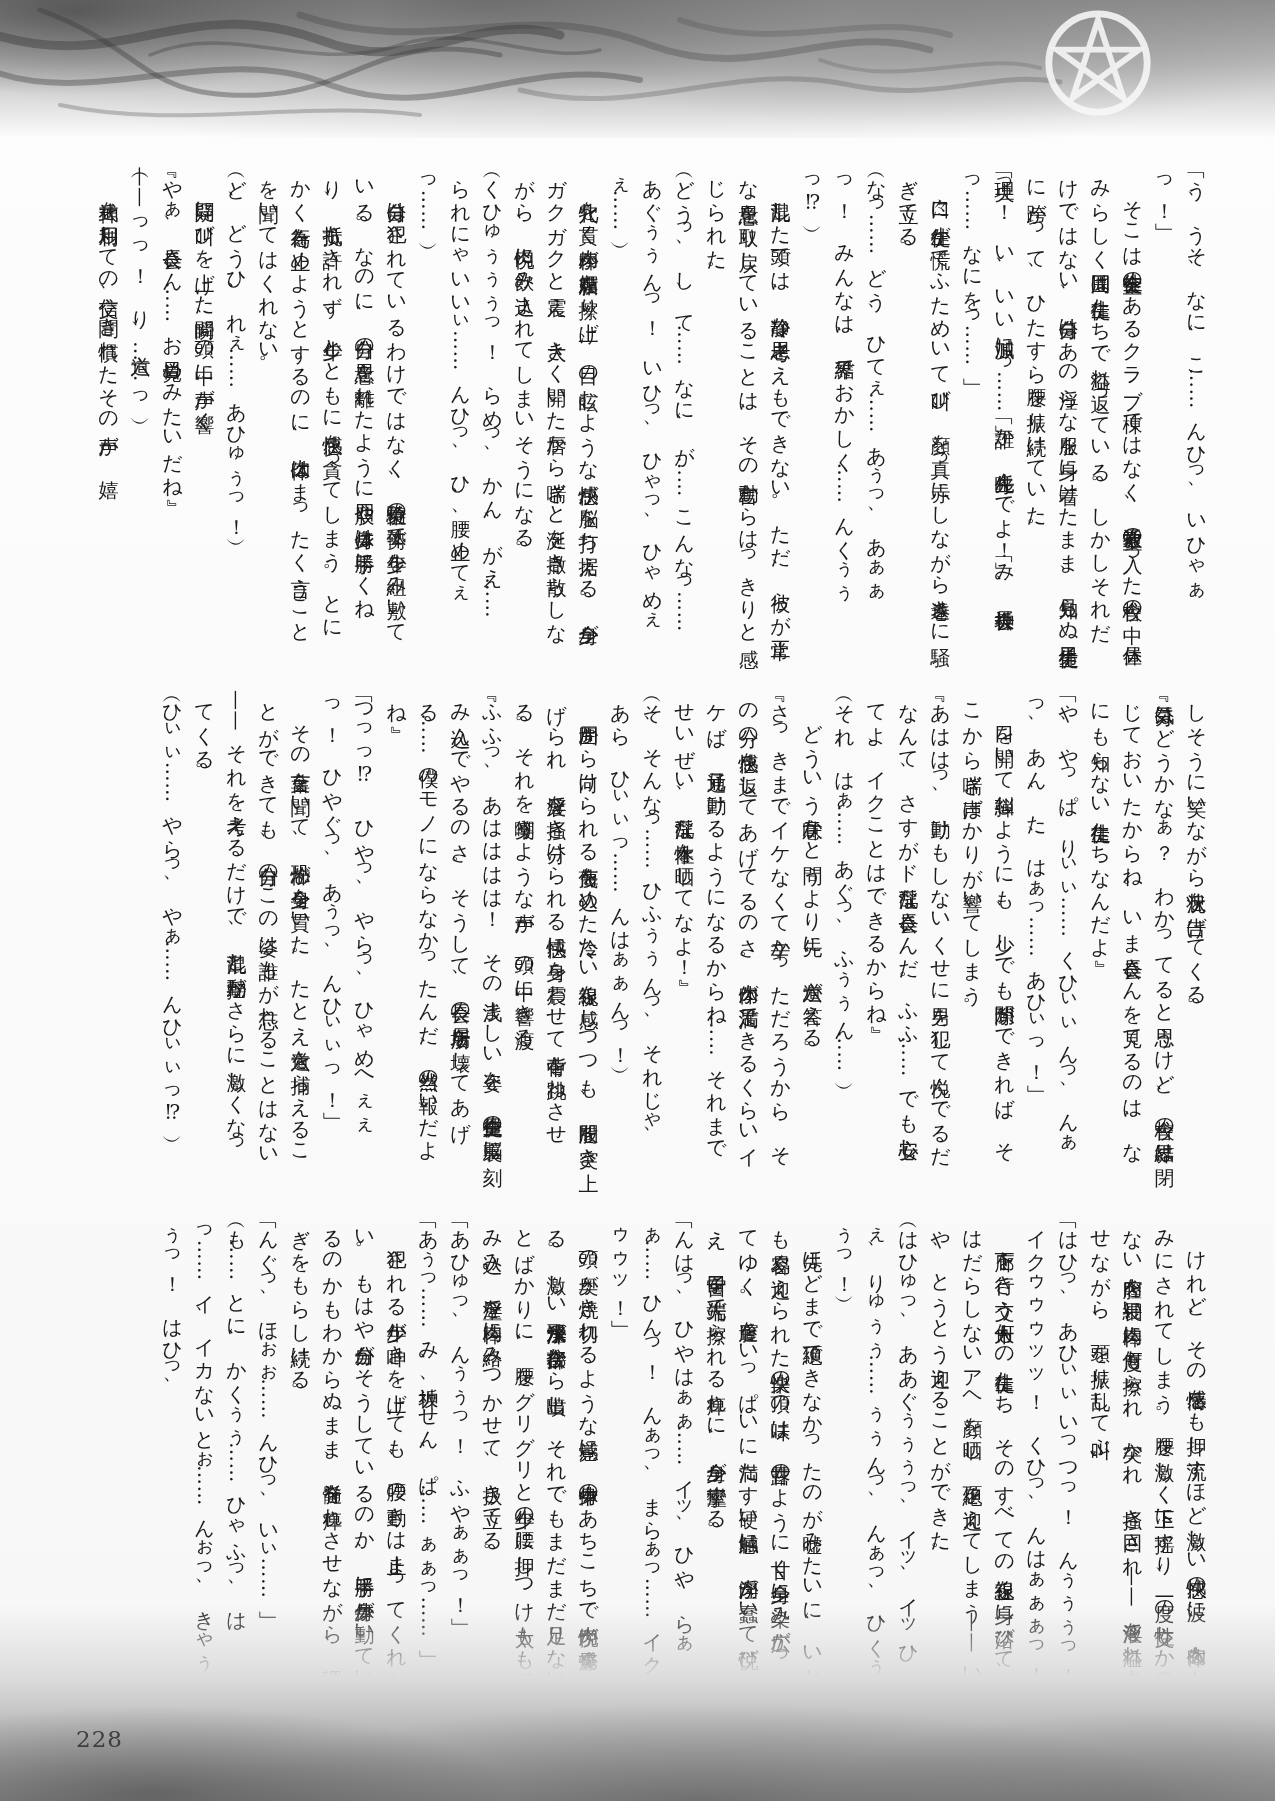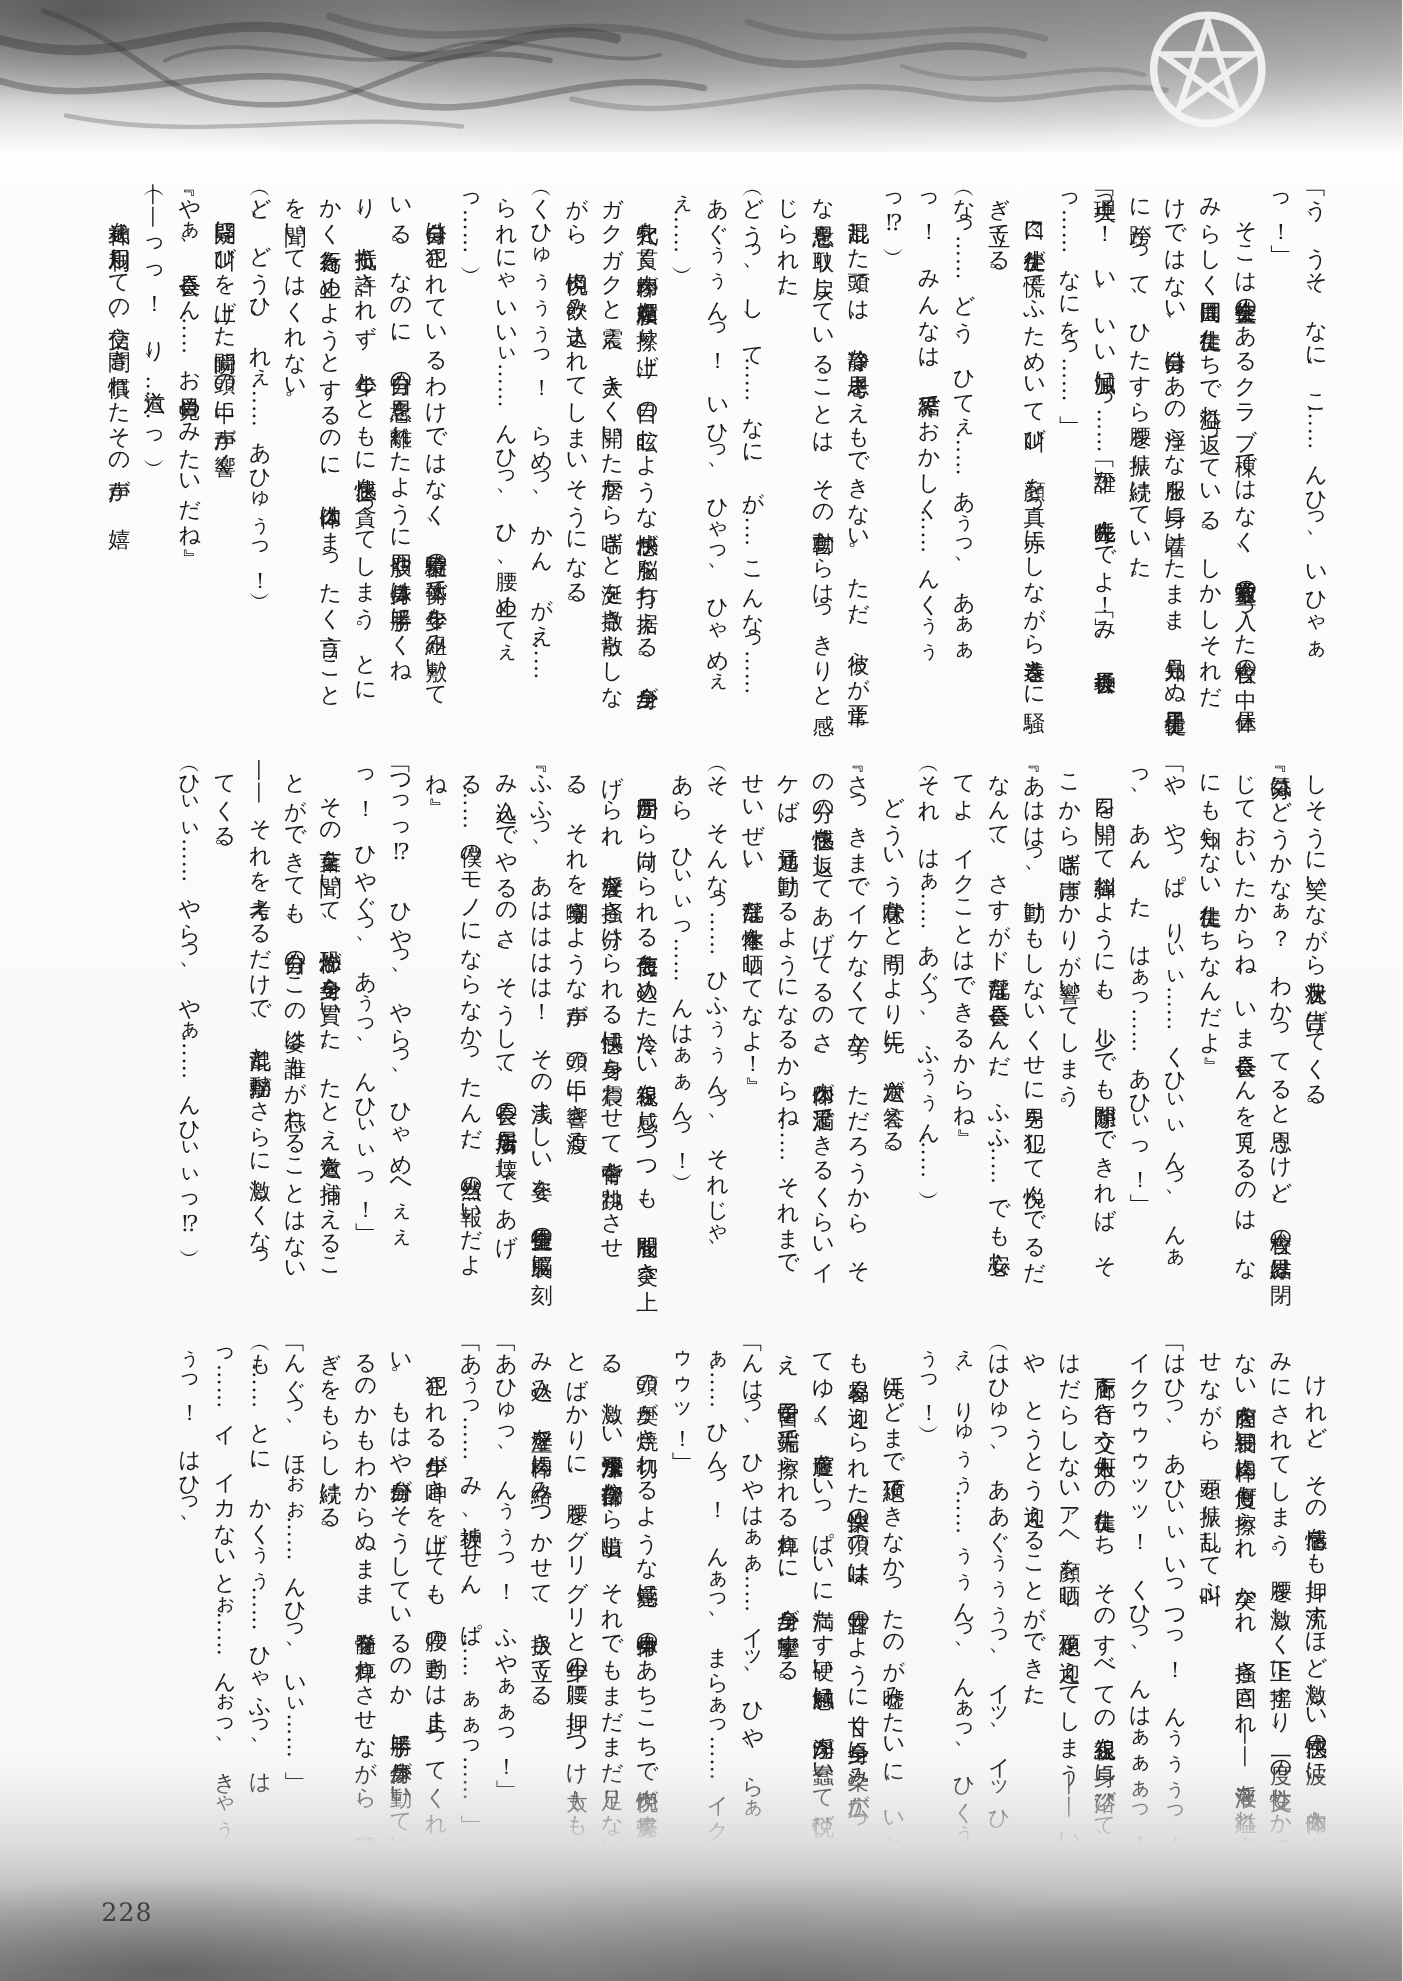--- a/index.html
+++ b/index.html
@@ -24,21 +24,21 @@
   #band1{top:166px;}
   #band2{top:690px;}
   #band3{top:1216px;}
   
   .footer-band{position:absolute;left:0;bottom:0;width:1275px;height:215px;
     background:
       radial-gradient(ellipse 500px 120px at 12% 96%, rgba(55,55,55,.50), rgba(55,55,55,0) 72%),
       radial-gradient(ellipse 650px 130px at 55% 100%, rgba(75,75,75,.45), rgba(75,75,75,0) 75%),
       radial-gradient(ellipse 420px 110px at 90% 98%, rgba(95,95,95,.40), rgba(95,95,95,0) 78%),
       linear-gradient(0deg,#8e8e8e 0%,#b5b5b5 30%,#dddddd 58%,rgba(253,253,253,0) 92%);}
-  .page-number{position:absolute;left:92px;top:1726px;font-size:23px;color:#3f3f3f;
+  .page-number{position:absolute;left:76px;top:1726px;font-size:23px;color:#3f3f3f;
     font-family:"DejaVu Serif","Liberation Serif",serif;letter-spacing:1px;}
 </style>
 </head>
 <body>
 
 <div class="page">
 
   <div class="header-band">
     <svg class="header-swirls" viewBox="0 0 1275 138" preserveAspectRatio="none" aria-hidden="true">
       <g fill="none" stroke="#3c3c3c" stroke-linecap="round">

